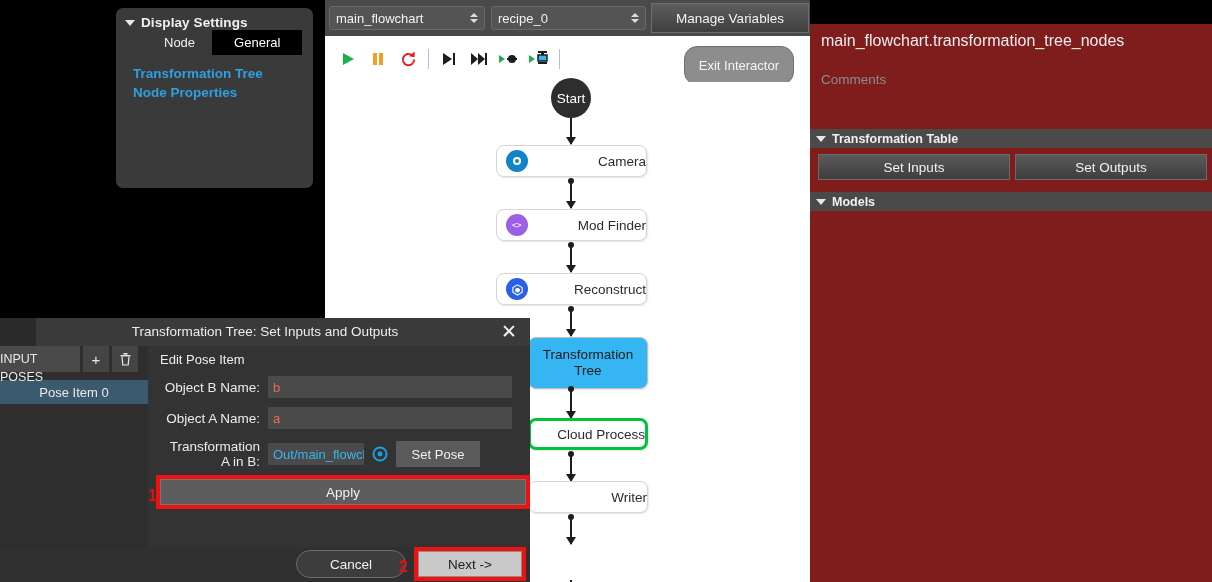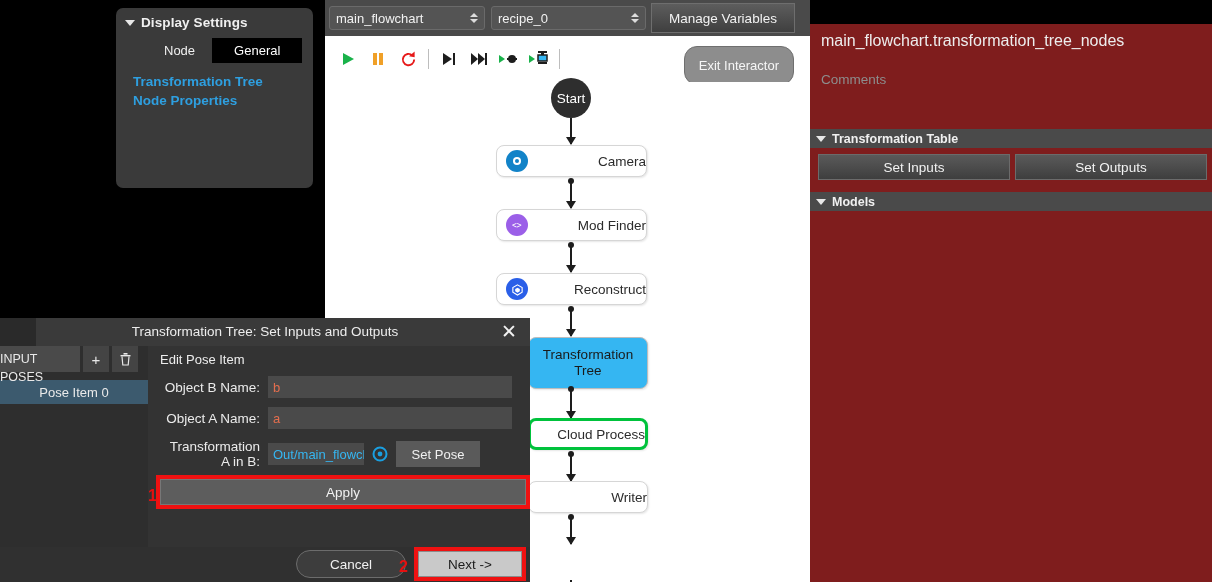--- a/index.html
+++ b/index.html
@@ -18,21 +18,21 @@
 
   
   .display-settings {
     position:absolute; left:116px; top:8px; width:197px; height:180px;
     background:#3a3a3a; border-radius:7px;
   }
   .ds-header { display:flex; align-items:center; gap:6px; padding:7px 0 0 9px; }
   .tri { width:0;height:0;border-left:5px solid transparent;border-right:5px solid transparent;
          border-top:6px solid #e8e8e8; display:inline-block; }
   .ds-title { color:#f0f0f0; font-size:13.5px; font-weight:bold; letter-spacing:.1px; }
-  .ds-tabs { display:flex; margin-top:8px; padding-left:31px; }
+  .ds-tabs { display:flex; padding-left:31px; }
   .ds-tab { font-size:13px; color:#f0f0f0; padding:5px 17px; text-align:center; }
   .ds-tab.active { background:#000; color:#fff; padding:5px 22px; }
   .ds-links { padding:9px 0 0 17px; }
   .ds-link { color:#2e9fe0; font-size:13.5px; font-weight:bold; line-height:19px; }
 
   
   .topbar {
     position:absolute; left:325px; top:0; width:485px; height:36px;
     background:#4a4a4a;
   }
@@ -42,21 +42,21 @@
     font-size:13px; display:flex; align-items:center; padding:0 6px;
   }
   .combo .cv { flex:1; white-space:nowrap; overflow:hidden; }
   .spin { display:flex; flex-direction:column; gap:2px; margin-left:4px; }
   .spin i { width:0;height:0;border-left:4px solid transparent;border-right:4px solid transparent; }
   .spin i.up { border-bottom:4px solid #dcdcdc; }
   .spin i.dn { border-top:4px solid #dcdcdc; }
   #combo-flowchart { left:4px; width:156px; }
   #combo-recipe   { left:166px; width:155px; }
   .manage-btn {
-    position:absolute; left:326px; top:3px; width:144px; height:30px;
+    position:absolute; left:326px; top:3px; width:158px; height:30px;
     background:linear-gradient(#5d5d5d,#3f3f3f); border:1px solid #6e6e6e;
     color:#f2f2f2; font-size:13.5px; display:flex; align-items:center; justify-content:center;
   }
 
   .toolbar2 {
     position:absolute; left:325px; top:36px; width:485px; height:46px;
     background:#fff; display:flex; align-items:center; padding-left:8px; gap:0px;
   }
   .tb-icon { width:30px; height:30px; display:flex; align-items:center; justify-content:center; }
   .sep { width:1px; height:20px; background:#bdbdbd; margin:0 5px; }

